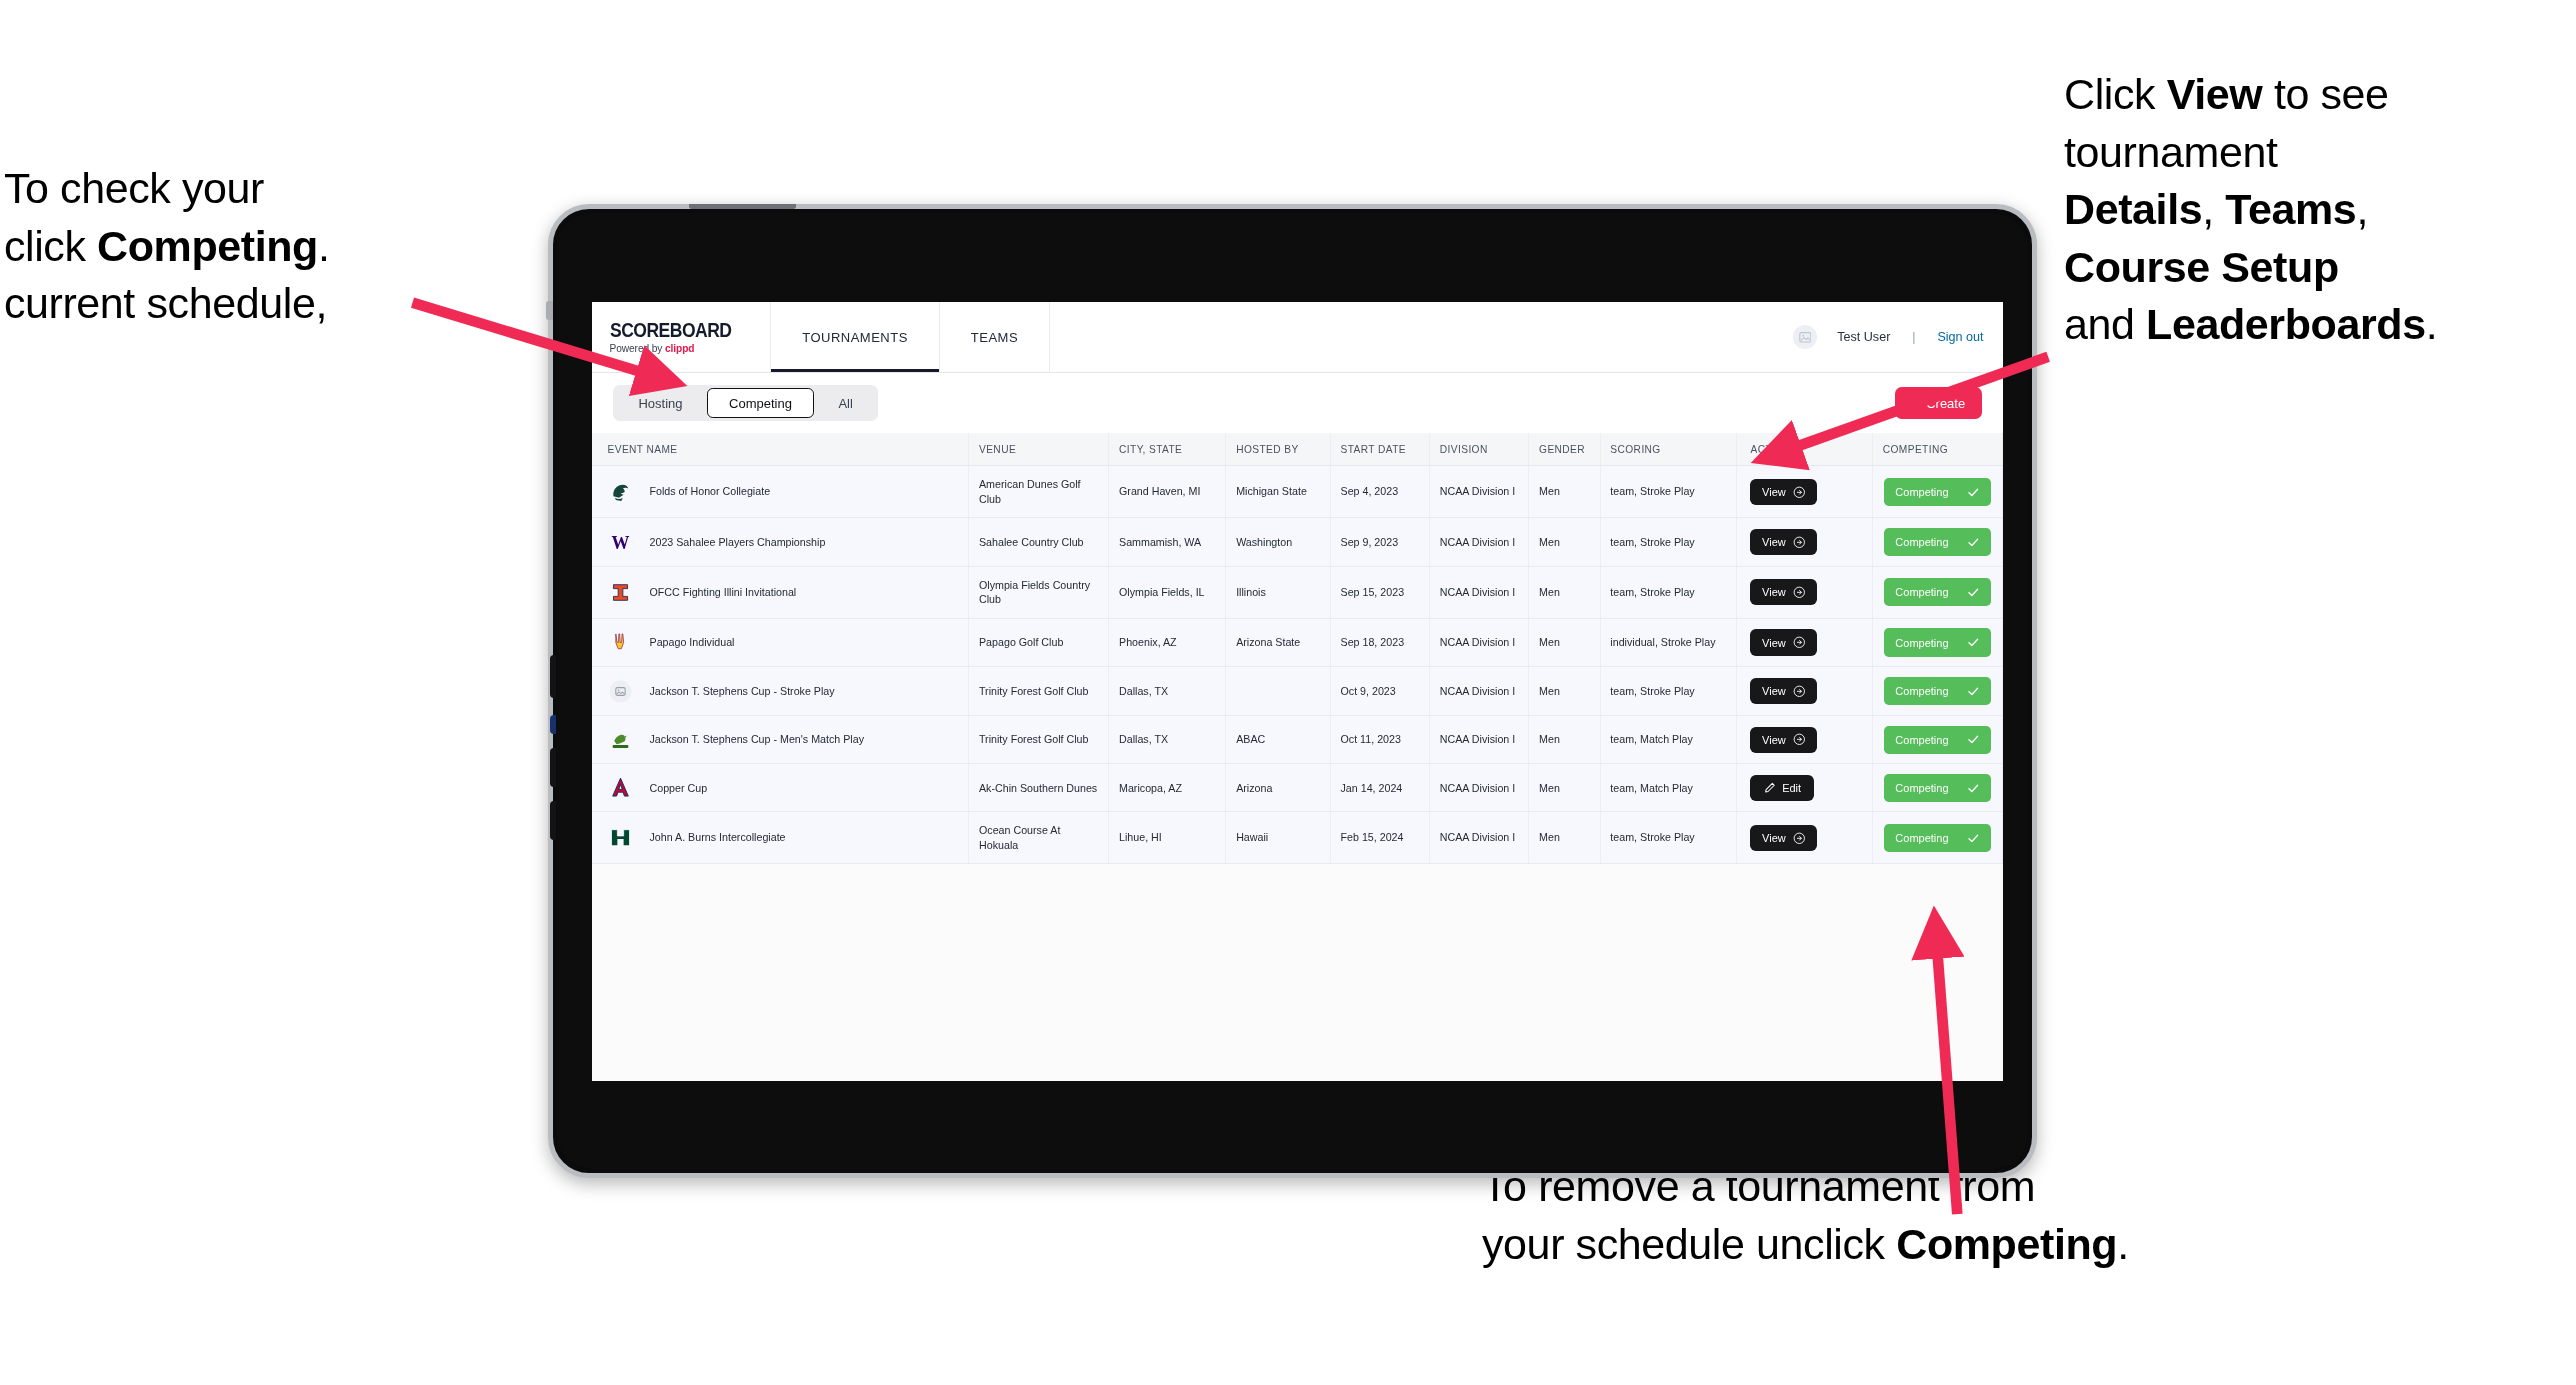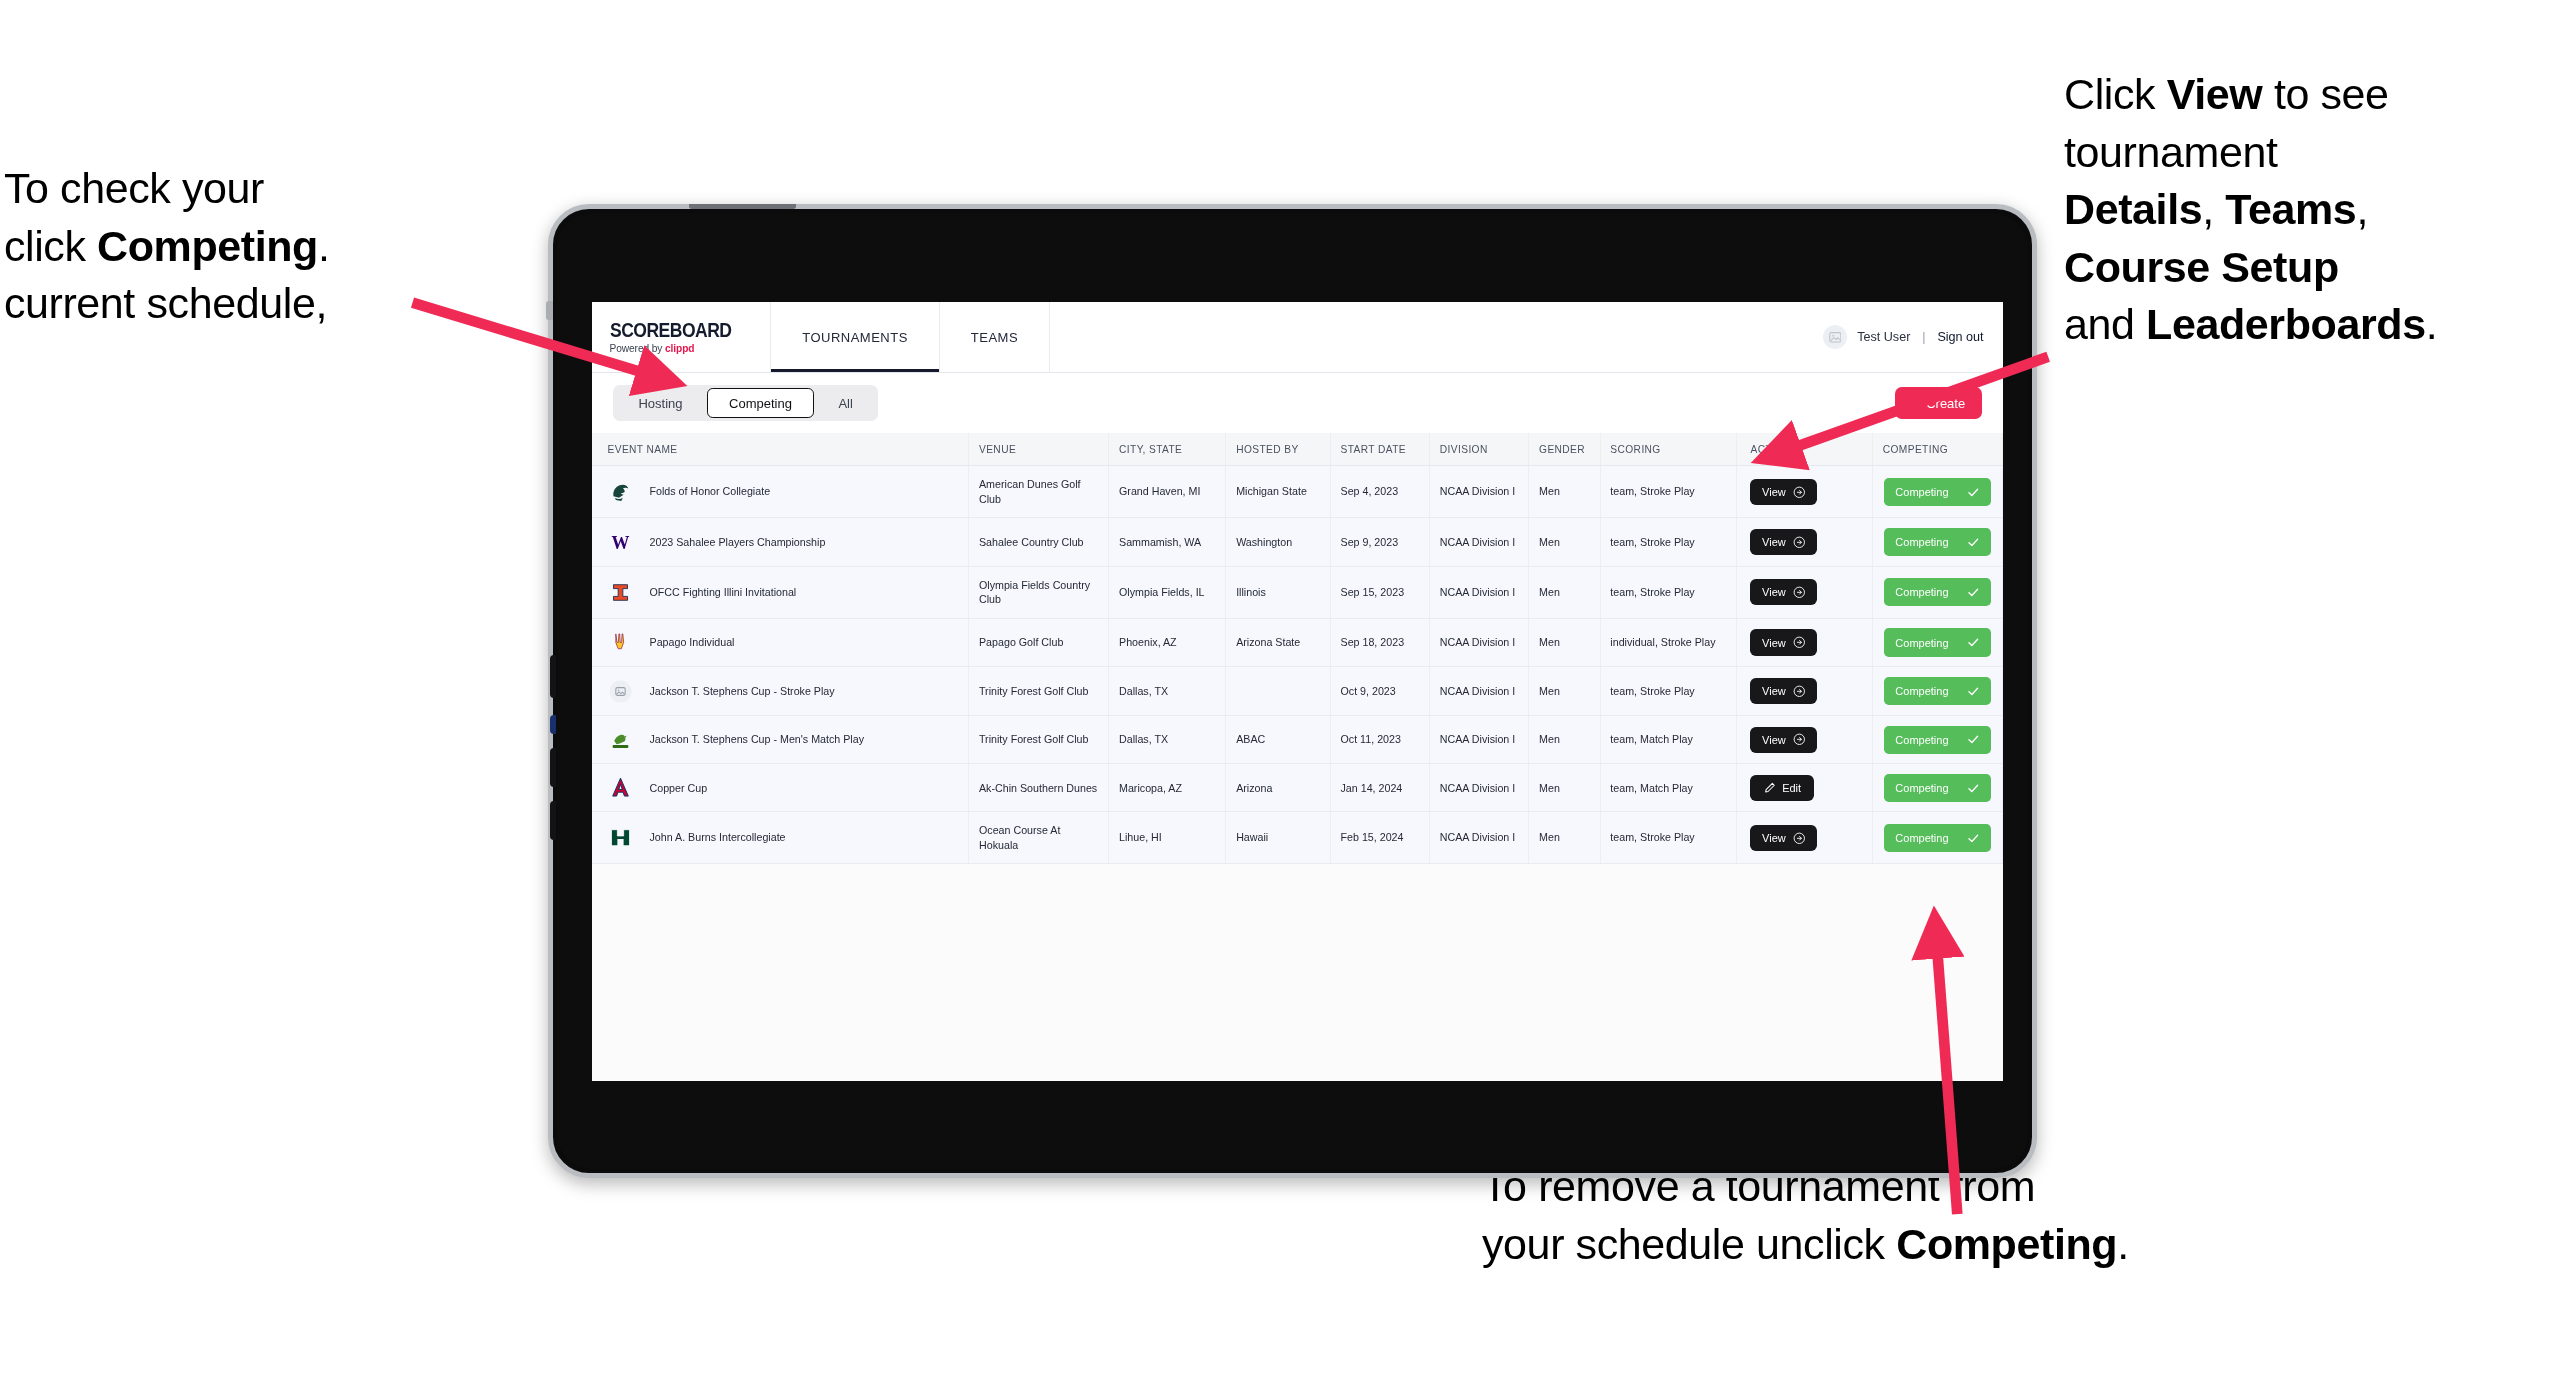--- a/index.html
+++ b/index.html
@@ -84,28 +84,28 @@
   .navtab {
     display: flex; align-items: center; padding: 0 31px;
     font-size: 13px; letter-spacing: 0.5px; color: #23283a;
     border-left: 1px solid #e8ebef; cursor: pointer;
     position: relative;
   }
   .navtab.active::after {
     content:""; position:absolute; left:0; right:0; bottom:0; height:2.9px; background:#15192b;
   }
   #navspacer { flex: 1; border-left: 1px solid #e8ebef; }
-  #userbox { display:flex; align-items:center; gap:10px; padding: 0 19.4px; font-size:12.6px; color:#2b3040; }
+  #userbox { display:flex; align-items:center; gap:20px; padding: 0 19.4px; font-size:12.6px; color:#2b3040; }
   #avatar {
     width: 24px; height: 24px; border-radius: 50%;
     background: #eceff3; display:flex; align-items:center; justify-content:center;
   }
   #avatar svg { opacity: .45; }
   #userbox .sep { color:#9aa0ab; margin: 0 1.9px; }
-  #userbox a { color:#0f172a; text-decoration:none; }
+  #userbox a { color:#0369a1; text-decoration:none; }
 
   
   #filterrow {
     height: 60px; background:#fff; display:flex; align-items:center;
     padding: 0 21.3px; justify-content: space-between;
   }
   #segment {
     display:flex; background:#ececee; border-radius: 6.8px; padding: 2.9px; gap: 1.9px;
   }
   .seg {

